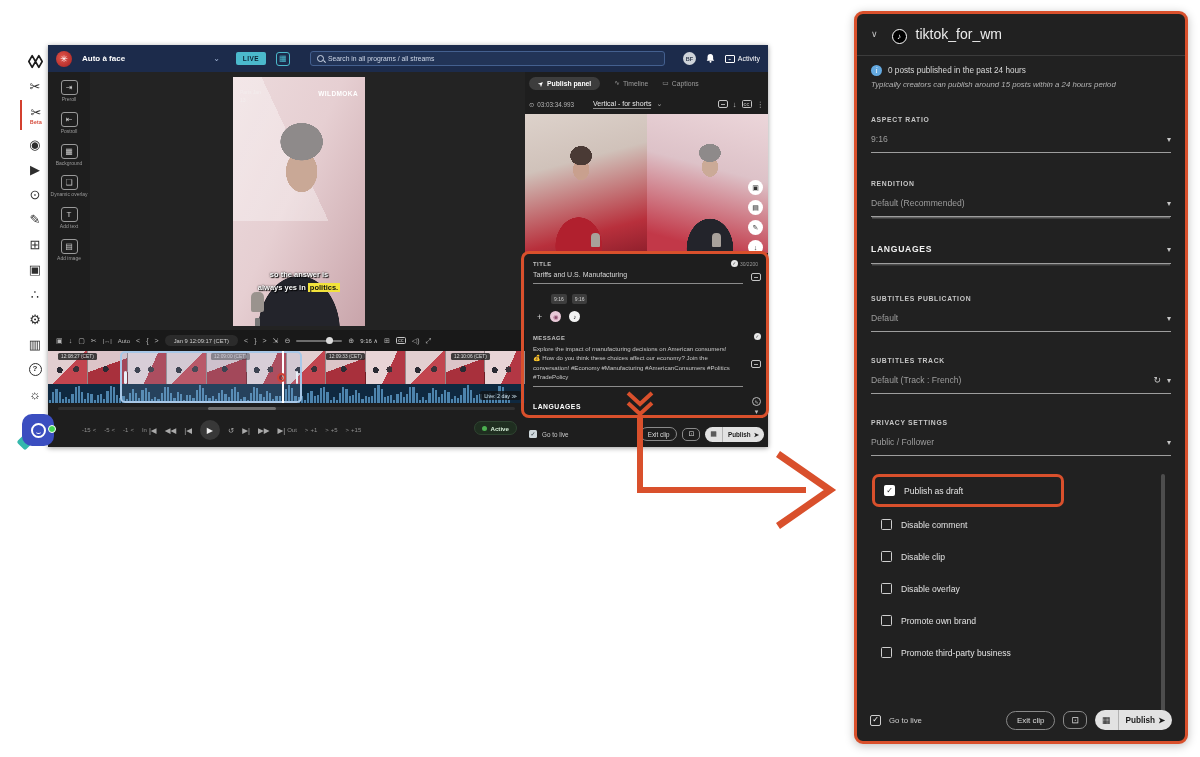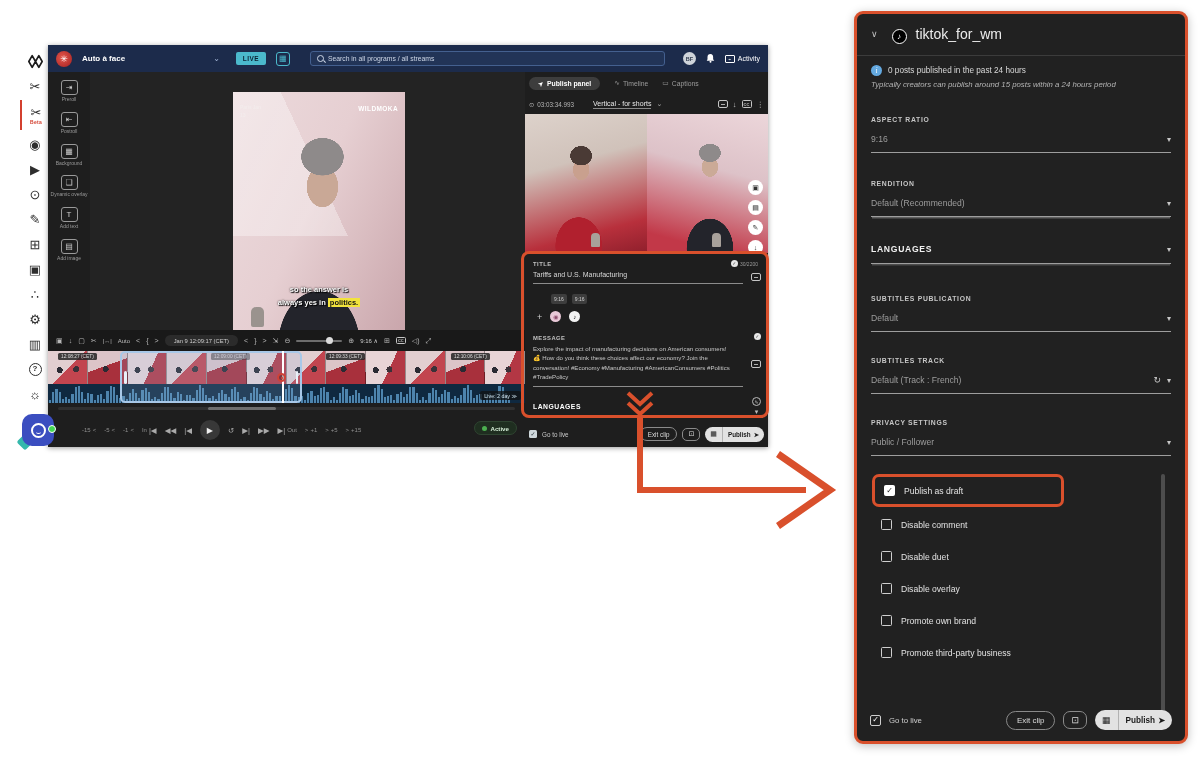--- a/index.html
+++ b/index.html
@@ -41,21 +41,21 @@
   .activity .ic{width:10px;height:8px;border:1px solid #fff;border-radius:1px;font-size:5px;display:flex;align-items:center;justify-content:center}
 
   
   .toolcol{position:absolute;left:0;top:27px;width:42px;bottom:117px;display:flex;flex-direction:column;justify-content:flex-start;gap:9px;padding-top:8px;background:#1e1e1e}
   .tool-item{display:flex;flex-direction:column;align-items:center;gap:2px;cursor:pointer}
   .tool-item .ticon{width:17px;height:15px;border:1px solid #9a9a9a;border-radius:3px;color:#cfcfcf;font-size:8px;display:flex;align-items:center;justify-content:center}
   .tool-item .tlabel{font-size:5px;color:#9a9a9a;text-align:center;line-height:1.15;max-width:40px}
 
   
   .stage{position:absolute;left:42px;top:27px;width:435px;height:258px;background:#232323}
-  .video{position:absolute;left:143px;top:20px;width:172px;height:249px;overflow:hidden;
+  .video{position:absolute;left:143px;top:5px;width:132px;height:249px;overflow:hidden;
          background:linear-gradient(115deg,#ecdadc 0%,#e6cfd2 45%,#d9bcc0 70%,#c8a4aa 100%)}
   .video .shape{position:absolute;left:0;top:0;width:100%;height:58%;background:linear-gradient(65deg,rgba(255,255,255,.35) 48%,transparent 48%)}
   .video .figure{position:absolute;inset:0;background:
       radial-gradient(ellipse 34px 30px at 52% 26%,#8e8a8a 0 62%,transparent 63%),
       radial-gradient(ellipse 26px 34px at 52% 38%,#c9a896 0 60%,transparent 61%),
       radial-gradient(ellipse 58px 78px at 50% 102%,#23242b 0 70%,transparent 71%)}
   .video .mic{position:absolute;left:18px;bottom:14px;width:13px;height:20px;background:#9a938e;border-radius:5px 5px 2px 2px;box-shadow:0 22px 0 -4px #777}
   .video .corner{position:absolute;left:7px;top:12px;color:#f3eded;font-size:5px;width:22px;line-height:1.5}
   .video .wm{position:absolute;right:7px;top:13px;color:#fff;font-size:6.5px;font-weight:bold;letter-spacing:.4px}
   .cap{position:absolute;left:0;right:0;text-align:center;color:#fff;font-weight:bold;font-size:7.5px;
@@ -749,21 +749,21 @@
             <span class="cb on">✓</span>
             <span class="cl">Publish as draft</span>
           </div>
         </div>
         <div class="cb-row">
           <span class="cb"></span>
           <span class="cl">Disable comment</span>
         </div>
         <div class="cb-row">
           <span class="cb"></span>
-          <span class="cl">Disable duet</span>
+          <span class="cl">Disable clip</span>
         </div>
         <div class="cb-row">
           <span class="cb"></span>
           <span class="cl">Disable overlay</span>
         </div>
         <div class="cb-row">
           <span class="cb"></span>
           <span class="cl">Promote own brand</span>
         </div>
         <div class="cb-row">

